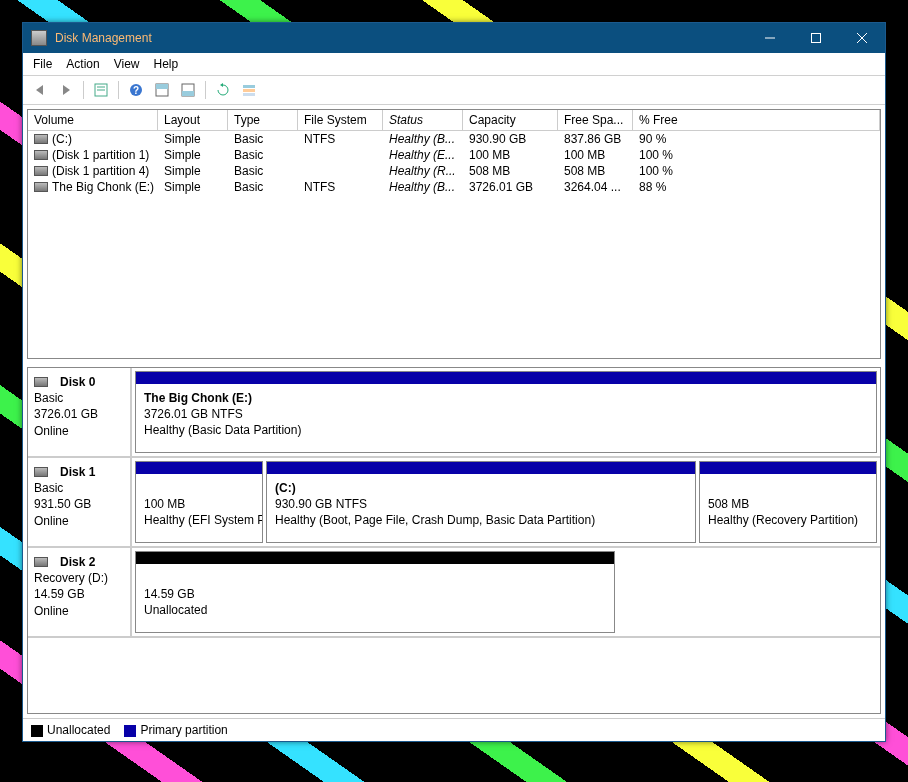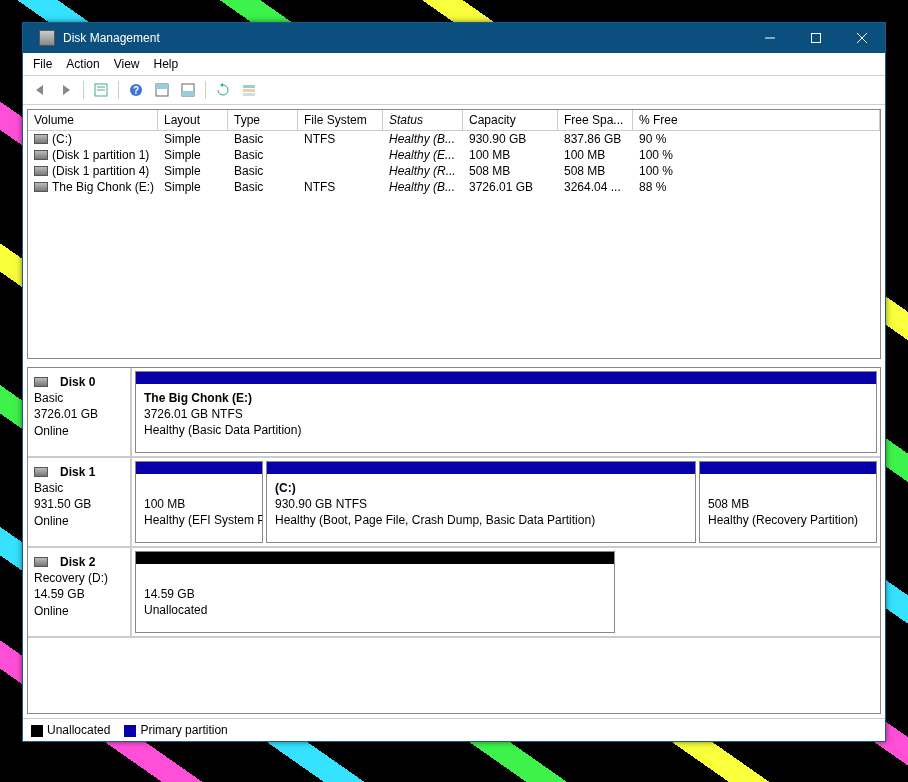--- a/index.html
+++ b/index.html
@@ -26,24 +26,24 @@
     position: absolute;
     left: 22px; top: 22px;
     width: 864px; height: 720px;
     background: #fff;
     border: 1px solid #1b5a8e;
     display: flex; flex-direction: column;
     box-shadow: 0 0 6px rgba(0,0,0,0.5);
   }
   .titlebar {
     background: #0b4f7f;
-    color: #ffffff;
+    color: #fdba74;
     height: 30px;
     display: flex; align-items: center;
-    padding-left: 16px;
+    padding-left: 8px;
   }
   .titlebar .app-icon {
     width: 16px; height: 16px; margin-right: 8px;
     background: linear-gradient(#ccc,#888);
     border: 1px solid #555;
   }
   .titlebar .title { flex: 1; font-size: 12px; }
   .win-controls { display: flex; }
   .win-btn {
     width: 46px; height: 30px;

